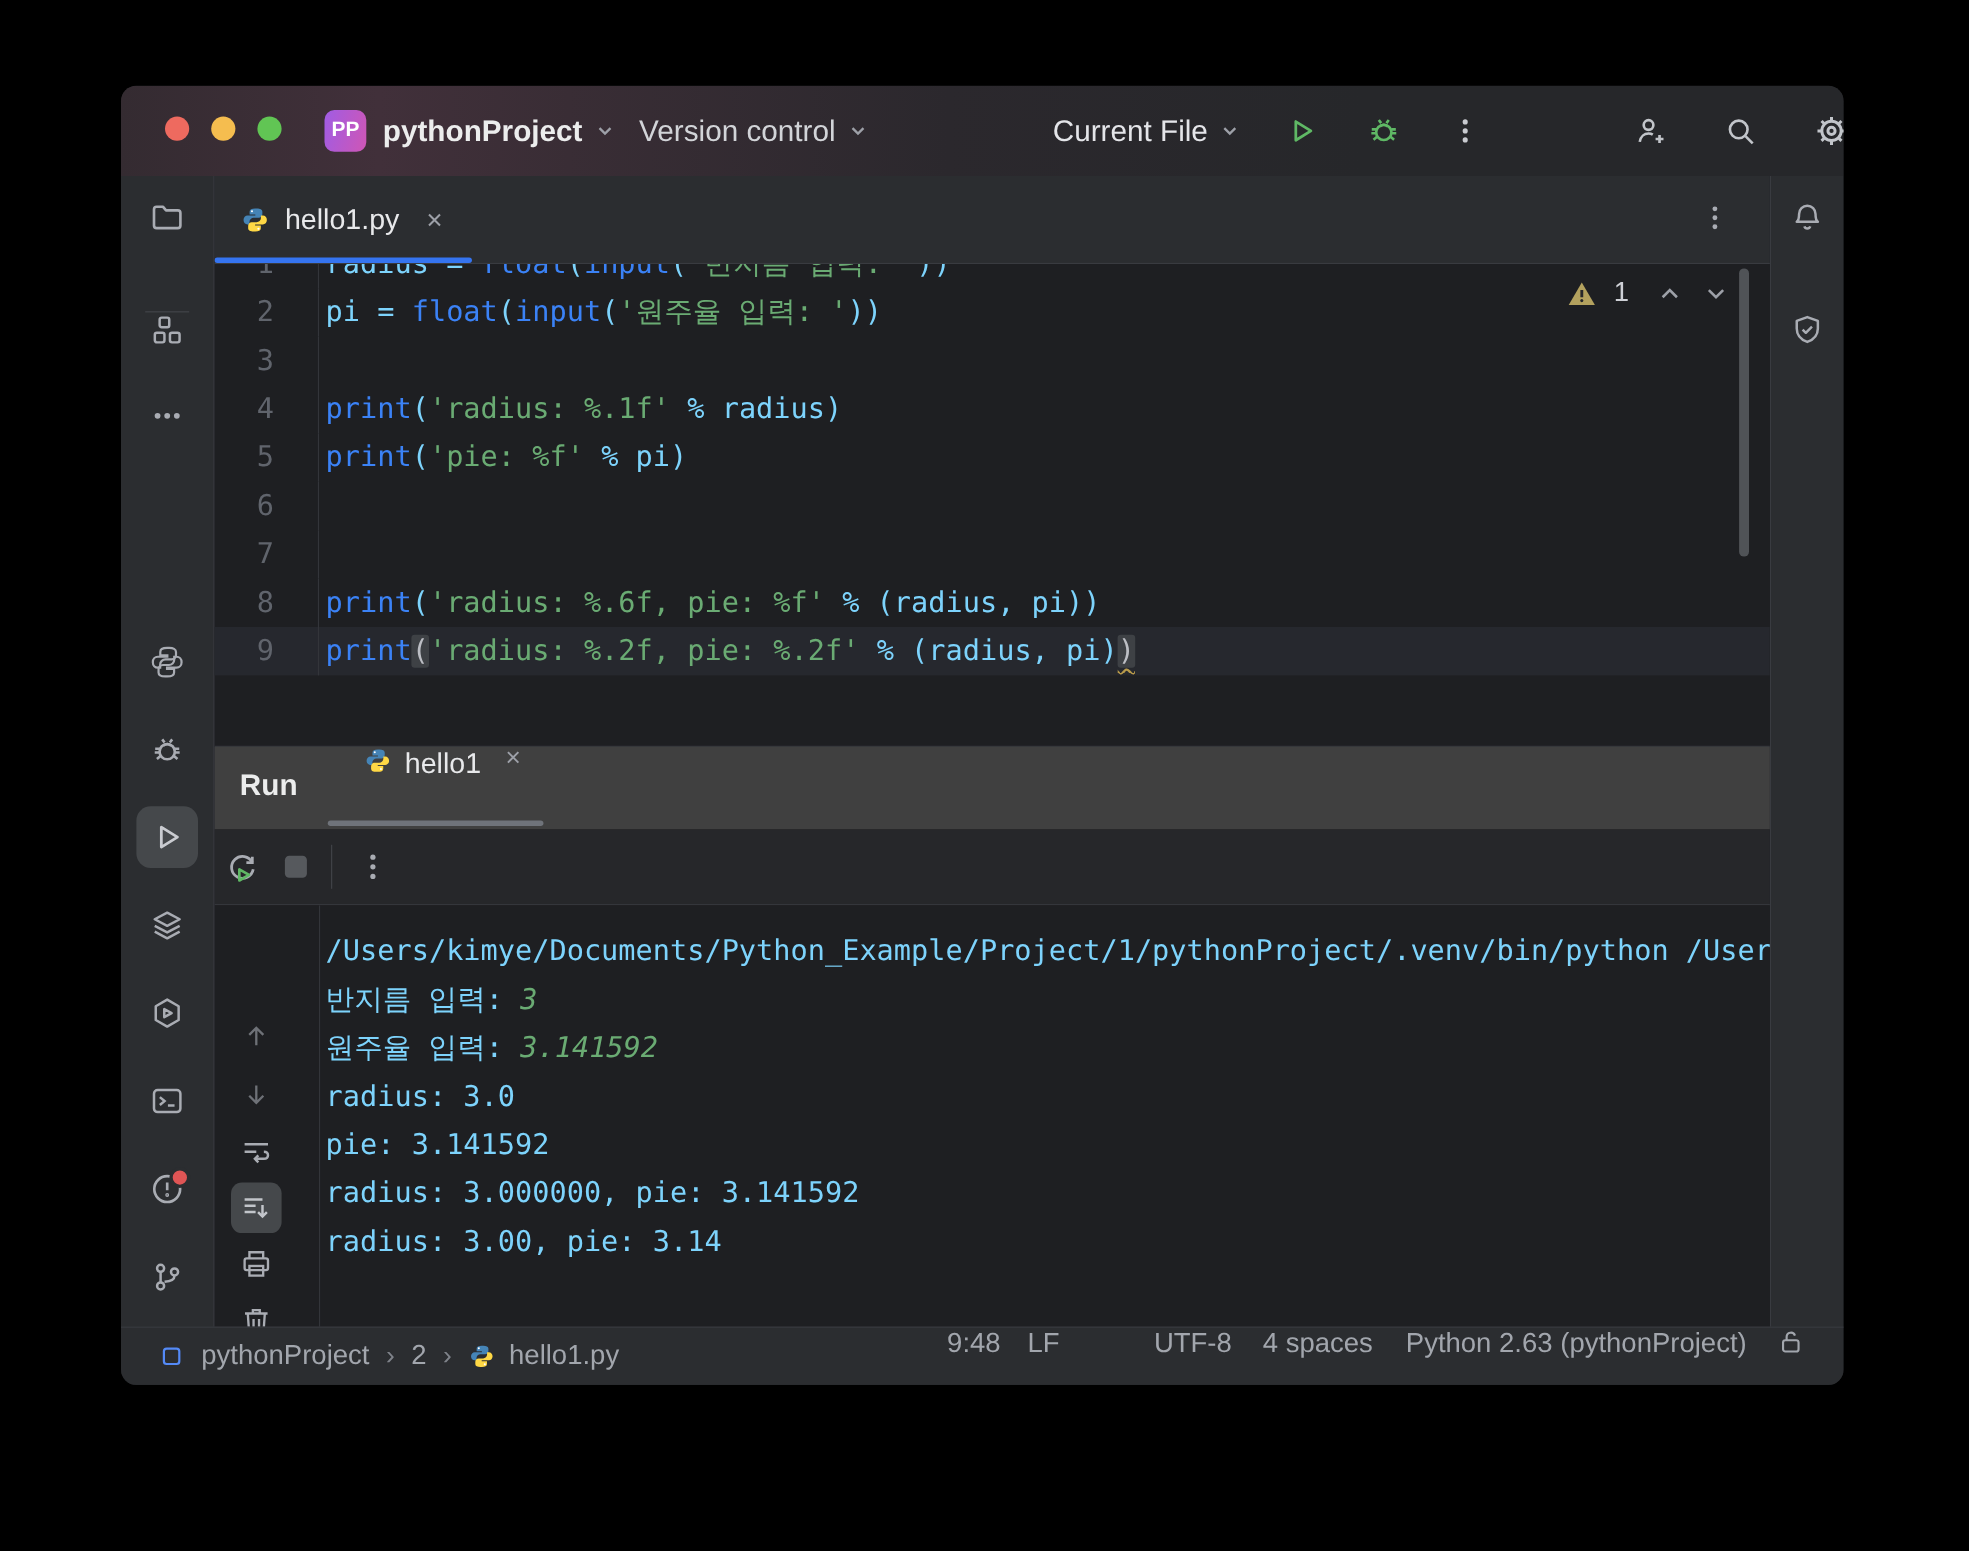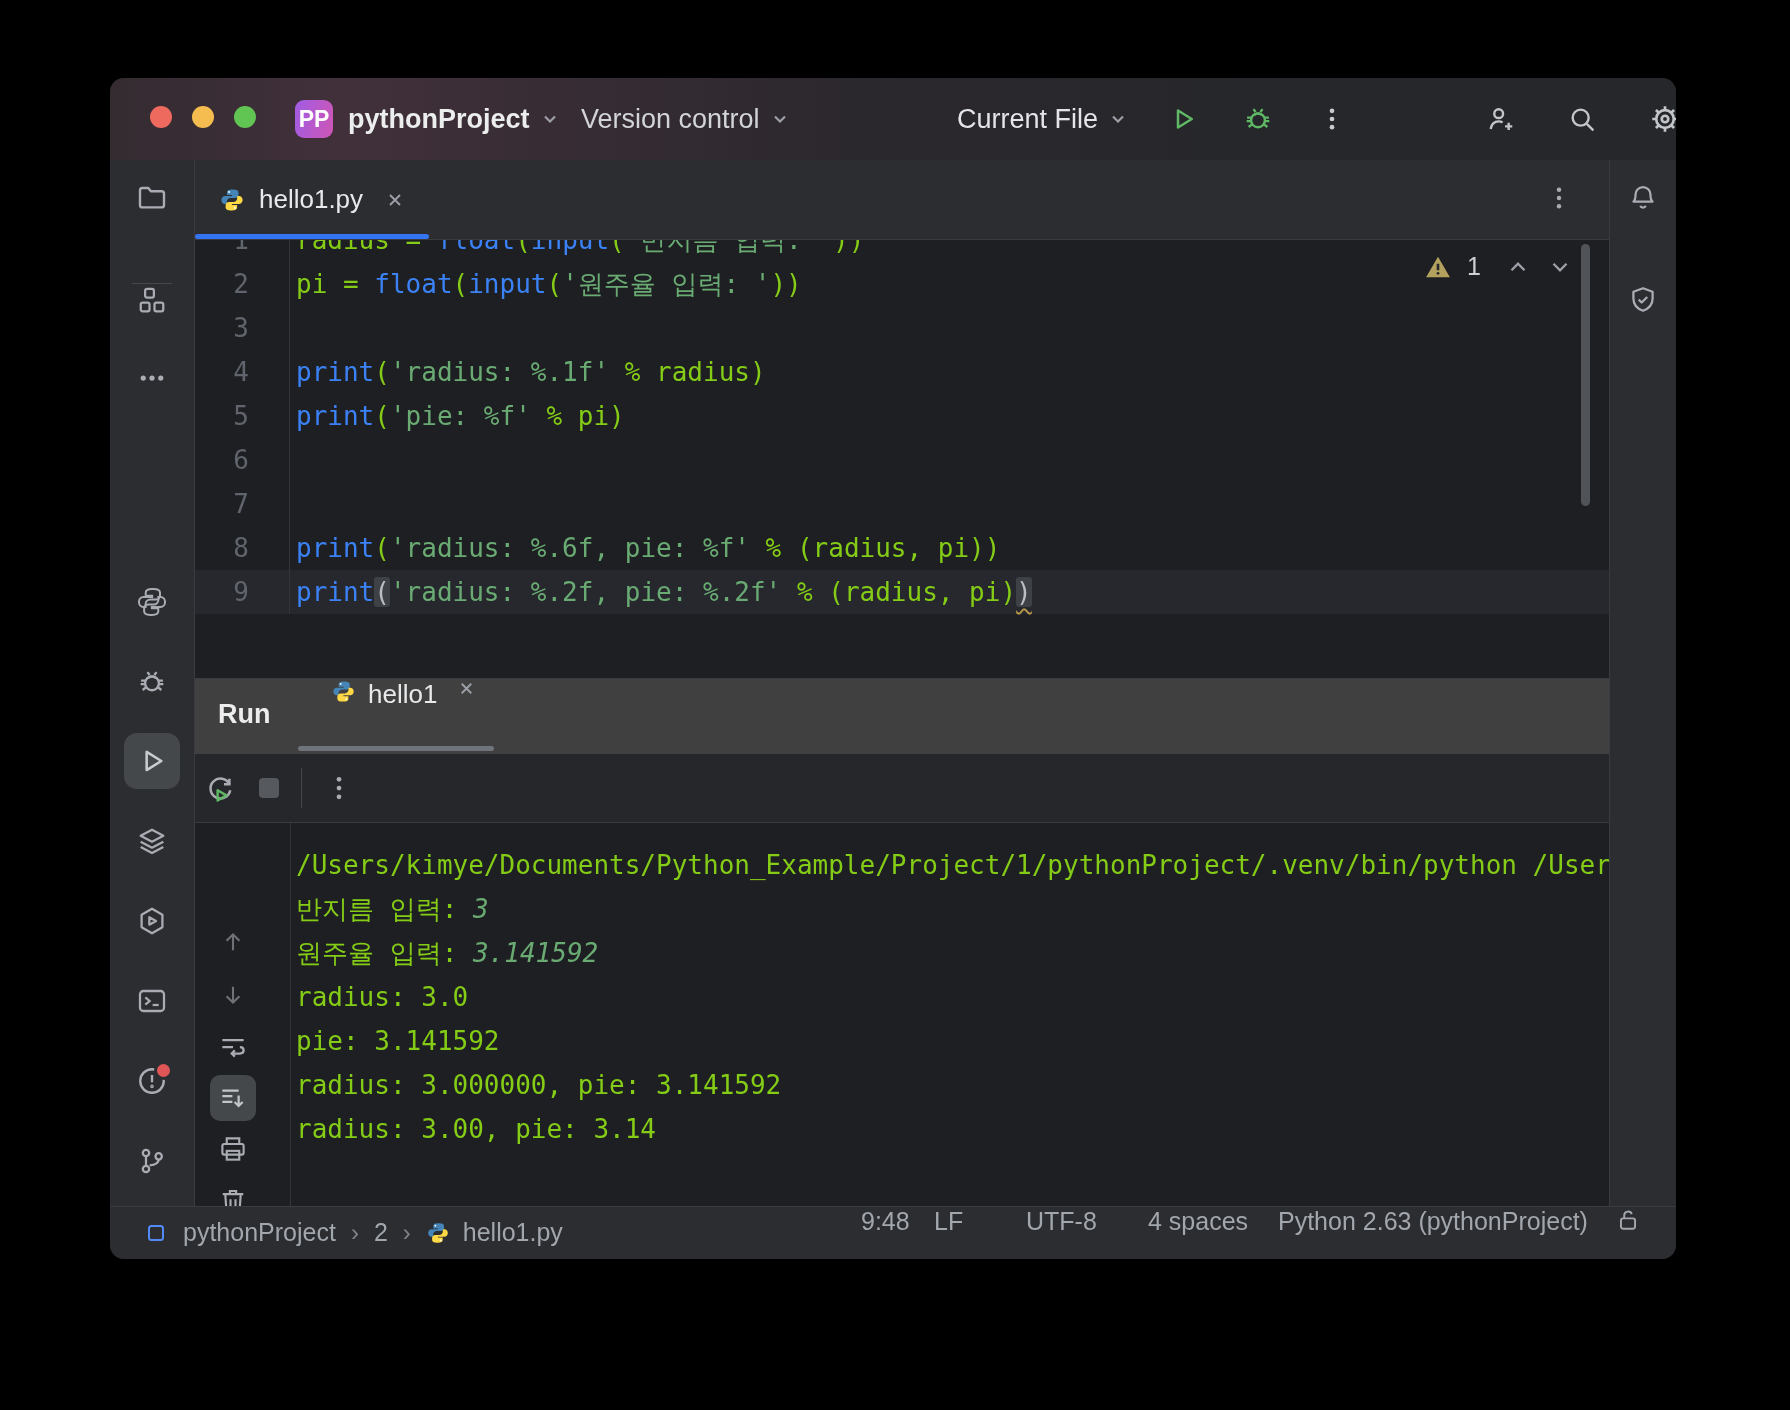--- a/index.html
+++ b/index.html
@@ -9,21 +9,21 @@
           background:#1e1f22;border-radius:14px;overflow:hidden;}
 
   
   .titlebar{position:absolute;left:0;top:0;width:100%;height:82px;
     background:linear-gradient(90deg,#342b31 0%,#41303a 15%,#392d35 26%,#2b282d 48%,#26272a 72%,#26272a 100%);}
   .traffic{position:absolute;top:28px;left:40px;display:flex;gap:20px;}
   .tl{width:22px;height:22px;border-radius:50%;}
   .tl.red{background:#ee6a5f}.tl.yellow{background:#f5bd4f}.tl.green{background:#61c554}
   .pp-badge{position:absolute;left:185px;top:22px;width:38px;height:38px;border-radius:9px;
     background:linear-gradient(105deg,#a05ce4,#cf56b5);display:flex;align-items:center;justify-content:center;
-    color:#fff;font-weight:bold;font-size:23px;}
+    color:#fff;font-weight:bold;font-size:19px;}
   .tb-item{position:absolute;top:0;height:82px;display:flex;align-items:center;gap:10px;color:#d6d8dc;font-size:27px;}
   .tb-project{left:238px;color:#eceded;font-weight:600;}
   .tb-vcs{left:471px;color:#d2d4d8;}
   .tb-runcfg{left:847px;color:#e4e5e9;}
   .tb-icons{position:absolute;top:0;height:82px;display:flex;align-items:center;}
   svg{display:block}
 
   
   .stripe-left{position:absolute;left:0;top:82px;width:84px;bottom:52px;background:#2b2d30;border-right:1px solid #393b40;}
   .stripe-right{position:absolute;right:0;top:82px;width:66px;bottom:52px;background:#2b2d30;border-left:1px solid #393b40;}
@@ -40,21 +40,21 @@
   .tabbar-kebab{position:absolute;right:36px;top:24px;}
 
   
   .editor{position:absolute;left:0;right:0;top:80px;height:438px;background:#1e1f22;overflow:hidden;border-bottom:1px solid #393b40;}
   .editor-lines{margin-top:-22px;}
   .code-row{display:flex;height:44px;line-height:44px;font-family:"DejaVu Sans Mono",monospace;font-size:26px;white-space:pre;}
   .code-row.current-line{background:#26282e;}
   .gutter-num{width:95px;box-sizing:border-box;padding-right:40px;text-align:right;color:#60646c;flex:none;
     border-right:1px solid #33353a;}
   .code-text{padding-left:6px;white-space:pre;}
-  .tok-plain{color:#84cc16}
+  .tok-plain{color:#7dd3fc}
   .tok-fn{color:#3b82f6}
   .tok-str{color:#6aab73}
   .tok-brace{color:#bcbec4;background:#3e4145;border-radius:3px;}
   .tok-bracew{color:#bcbec4;background:#3e4145;border-radius:3px;
     text-decoration:underline wavy #b89a4a 2px;text-underline-offset:7px;}
   .warn-widget{position:absolute;top:12px;right:36px;display:flex;align-items:center;gap:16px;color:#ced0d6;font-size:25px;
     font-family:"Liberation Sans",sans-serif;}
   .scrollthumb{position:absolute;top:4px;right:19px;width:9px;height:262px;background:#505357;border-radius:5px;}
 
   
@@ -389,21 +389,21 @@
         <circle cx="14.7" cy="19.3" r=".9" fill="#fff"></circle>
       </svg>
       <span style="margin-left:-2px">hello1.py</span>
     </div>
     <div class="sb-item" style="left:751px">
           <span>9:48</span>
         </div>
     <div class="sb-item" style="left:824px">
           <span>LF</span>
         </div>
-    <div class="sb-item" style="left:916px">
+    <div class="sb-item" style="left:939px">
           <span>UTF-8</span>
         </div>
     <div class="sb-item" style="left:1038px">
           <span>4 spaces</span>
         </div>
     <div class="sb-item" style="left:1168px">
           <span>Python 2.63 (pythonProject)</span>
         </div>
     <div class="sb-item" style="left:1505px">
       <svg width="26" height="26" viewBox="0 0 24 24" fill="none" stroke="#a2a6ad" stroke-width="1.8">

